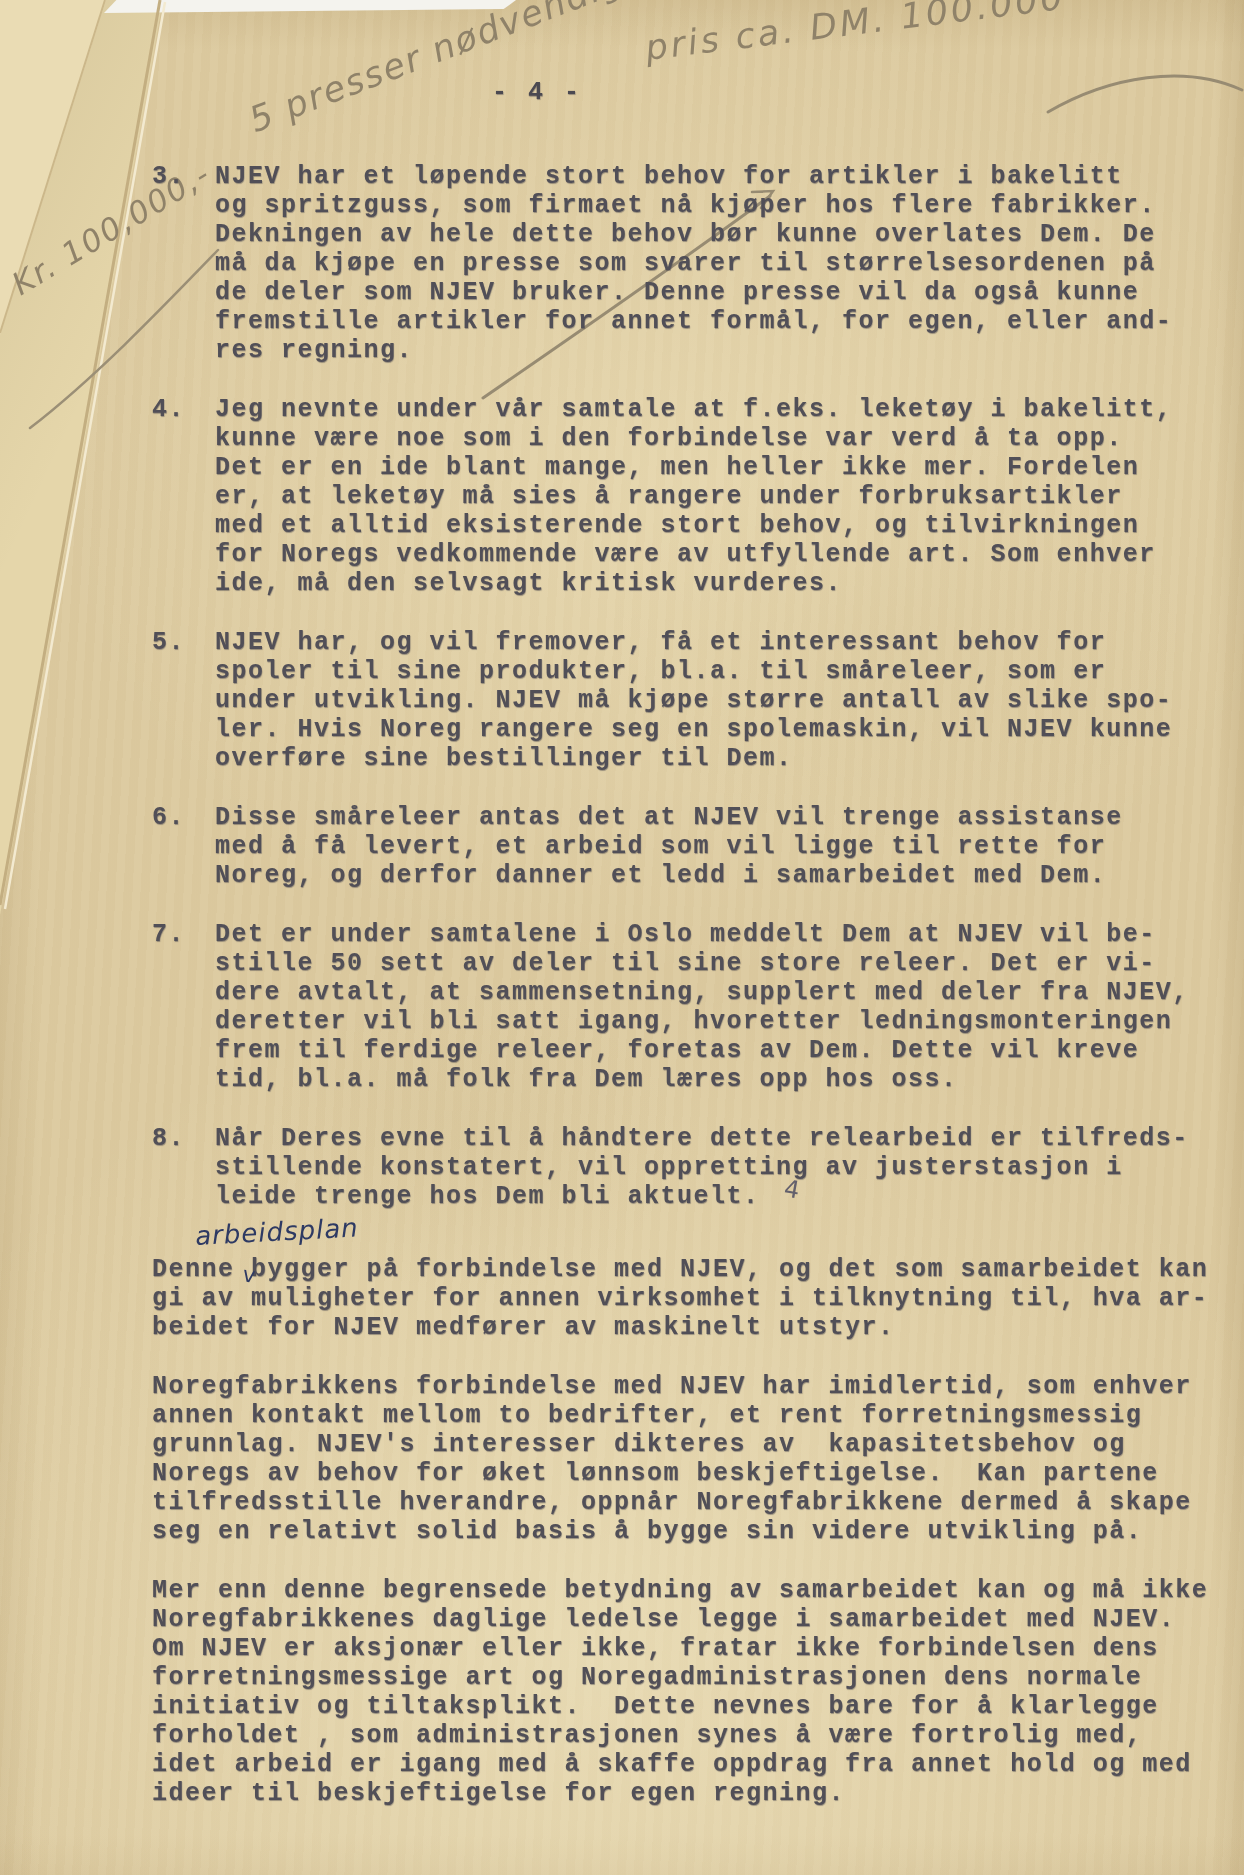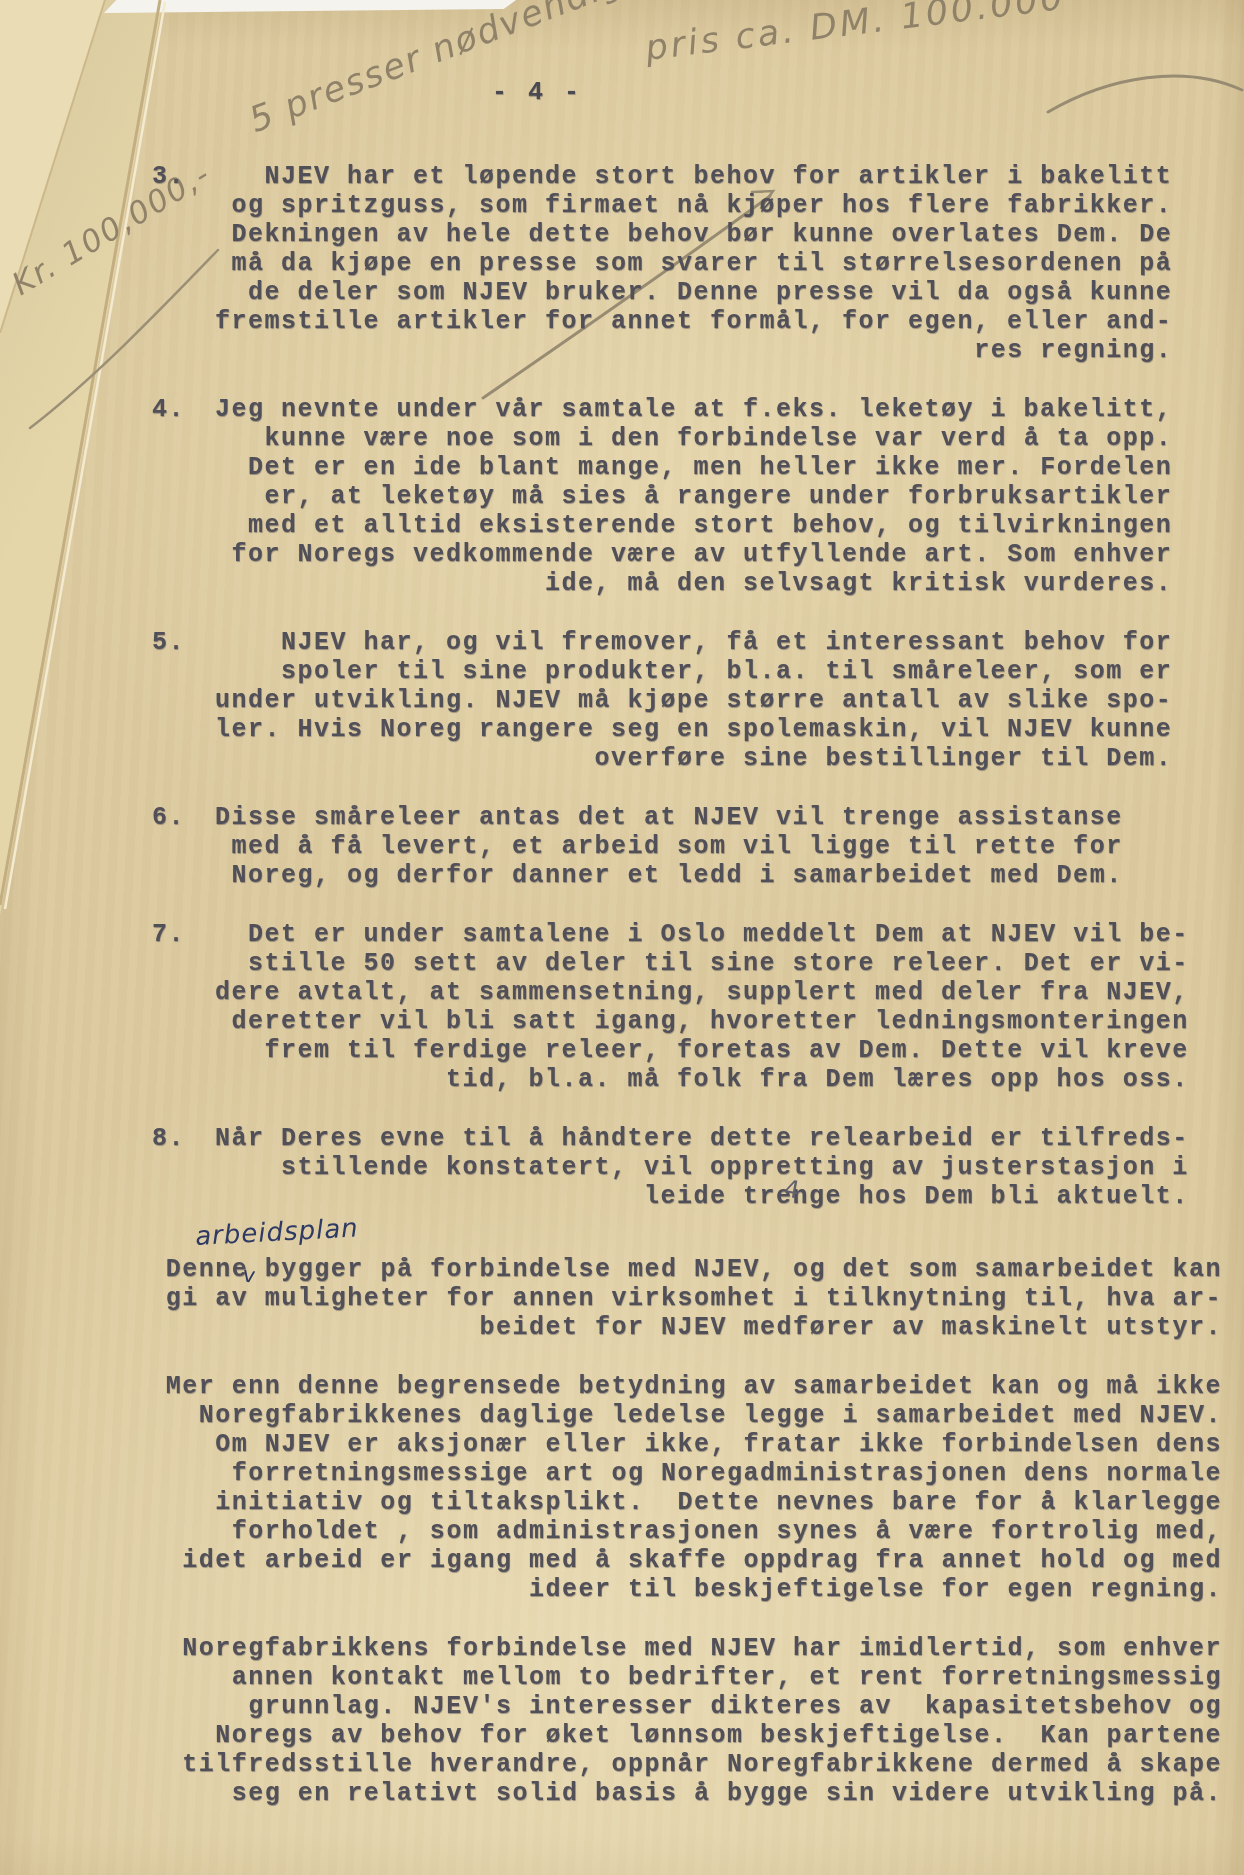--- a/index.html
+++ b/index.html
@@ -39,21 +39,21 @@
 
   
   .typed {
     position:absolute; left:152px; top:162px; width:1070px;
     color:#514f57; font-size:25px; line-height:29px; letter-spacing:1.5px;
     font-weight:bold; text-shadow:0.5px 0.6px 0.8px rgba(66,64,74,0.45);
   }
   .item { display:flex; margin-bottom:30px; }
   .item.gap-lg { margin-bottom:44px; }
   .num { width:63px; flex:none; }
-  .lines { white-space:pre; display:block;text-align:right; }
+  .lines { white-space:pre; display:block; }
   .para { margin-bottom:30px; }
   .page-number {
     position:absolute; left:492px; top:78px;
     color:#4b4951; font-size:25px; letter-spacing:3px; font-weight:bold;
     font-family:"Liberation Mono","DejaVu Sans Mono",monospace;
     text-shadow:0.5px 0.6px 0.8px rgba(66,64,74,0.45);
   }
 
   
   .hand {
@@ -152,37 +152,37 @@
 leide trenge hos Dem bli aktuelt.</span>
     </div>
 
     <div class="para">
       <span class="lines">Denne bygger på forbindelse med NJEV, og det som samarbeidet kan
 gi av muligheter for annen virksomhet i tilknytning til, hva ar-
 beidet for NJEV medfører av maskinelt utstyr.</span>
     </div>
 
     <div class="para">
+      <span class="lines">Noregfabrikkens forbindelse med NJEV har imidlertid, som enhver
+annen kontakt mellom to bedrifter, et rent forretningsmessig
+grunnlag. NJEV's interesser dikteres av  kapasitetsbehov og
+Noregs av behov for øket lønnsom beskjeftigelse.  Kan partene
+tilfredsstille hverandre, oppnår Noregfabrikkene dermed å skape
+seg en relativt solid basis å bygge sin videre utvikling på.</span>
+    </div>
+
+    <div class="para">
       <span class="lines">Mer enn denne begrensede betydning av samarbeidet kan og må ikke
 Noregfabrikkenes daglige ledelse legge i samarbeidet med NJEV.
 Om NJEV er aksjonær eller ikke, fratar ikke forbindelsen dens
 forretningsmessige art og Noregadministrasjonen dens normale
 initiativ og tiltaksplikt.  Dette nevnes bare for å klarlegge
 forholdet , som administrasjonen synes å være fortrolig med,
 idet arbeid er igang med å skaffe oppdrag fra annet hold og med
 ideer til beskjeftigelse for egen regning.</span>
-    </div>
-
-    <div class="para">
-      <span class="lines">Noregfabrikkens forbindelse med NJEV har imidlertid, som enhver
-annen kontakt mellom to bedrifter, et rent forretningsmessig
-grunnlag. NJEV's interesser dikteres av  kapasitetsbehov og
-Noregs av behov for øket lønnsom beskjeftigelse.  Kan partene
-tilfredsstille hverandre, oppnår Noregfabrikkene dermed å skape
-seg en relativt solid basis å bygge sin videre utvikling på.</span>
     </div>
 
   </main>
 
   <div class="hand insert-note">arbeidsplan</div>
   <div class="hand insert-caret">v</div>
   <div class="hand footnote-mark">4</div>
 
 </div>
 

